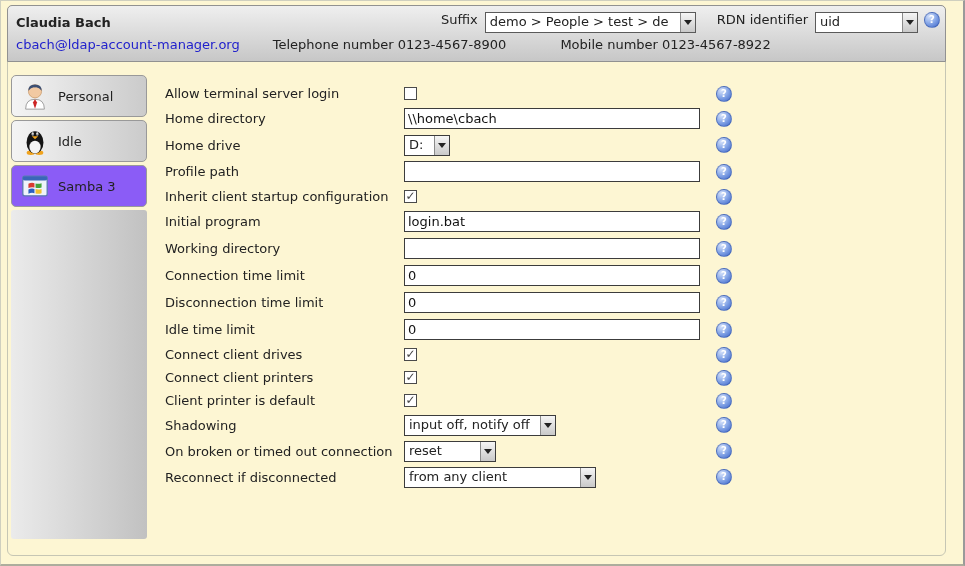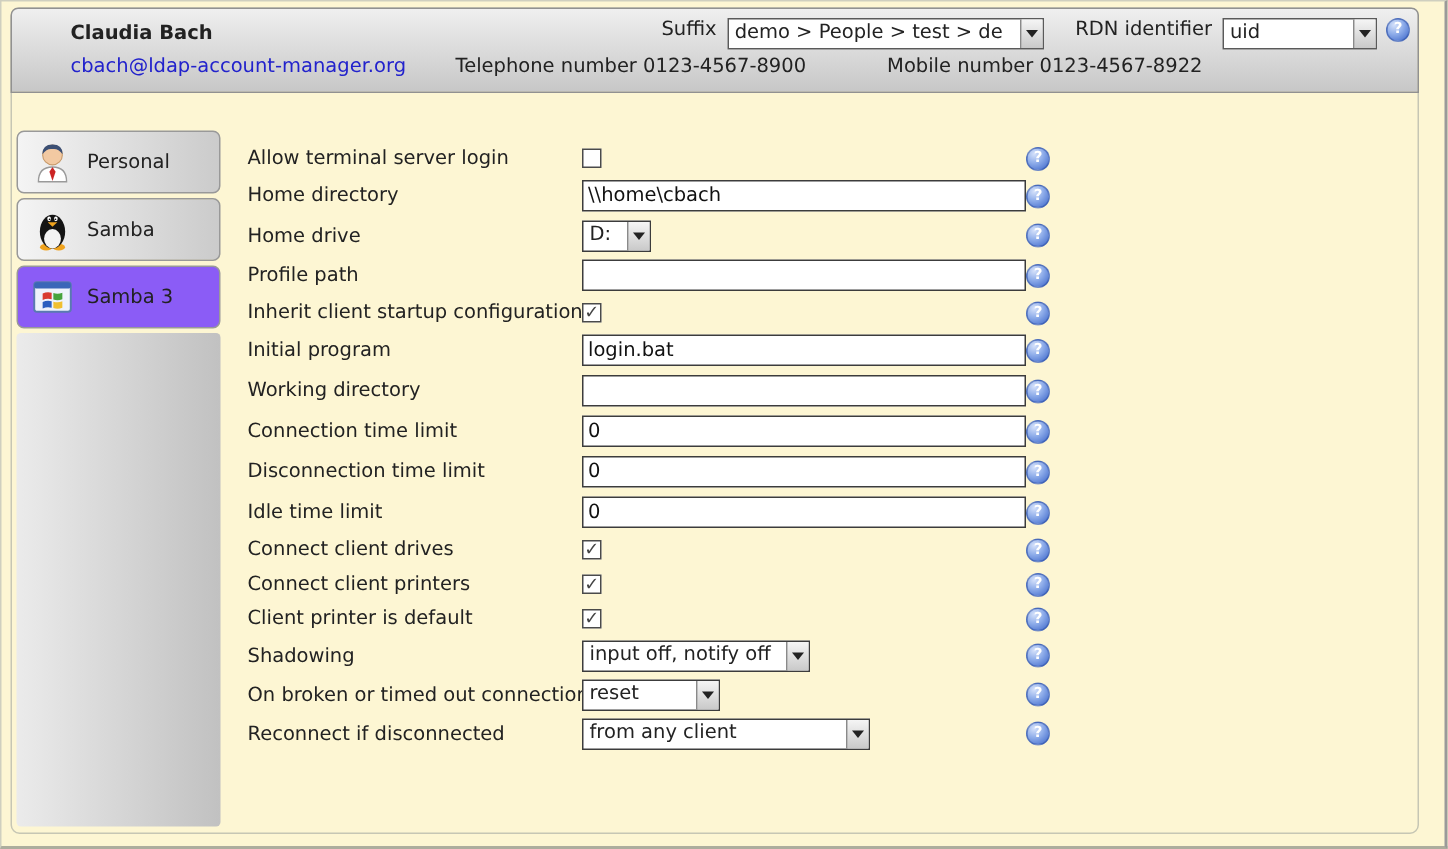--- a/index.html
+++ b/index.html
@@ -16,22 +16,22 @@
   }
   .box {
     position:absolute; left:6px; top:4px; width:939px; height:551px;
     border:1px solid #c6c6b4; border-radius:6px;
   }
   
   .header {
     background:linear-gradient(#efefef,#c7c7c7);
     border:1px solid #919191;
     border-radius:5px 5px 0 0;
-    margin:-1px -1px 16px -1px;
-    padding:5px 5px 6px 39px;
+    margin:-1px -1px 4px -1px;
+    padding:5px 5px 6px 8px;
   }
   .hrow1 { display:flex; align-items:center; height:22px; }
   .name { font-weight:bold; }
   .hright { margin-left:auto; display:flex; align-items:flex-start; }
   .hlabel { white-space:nowrap; }
   .hrow2 { display:flex; align-items:center; height:22px; }
   .email { color:#2222cc; text-decoration:none; cursor:pointer; }
   .phone { margin-left:33px; }
   .mobile { margin-left:54px; }
   
@@ -67,21 +67,21 @@
   }
   .tab.active { background:#8b5cf6; }
   .icon-wrap { width:46px; display:flex; justify-content:center; flex-shrink:0; }
   .filler {
     flex:1; margin-bottom:21px;
     background:linear-gradient(to right,#ebebeb,#c1c1c1);
     border-radius:3px;
   }
   
   .form { margin-left:18px; padding-top:7px; flex:1; }
-  .row { display:flex; align-items:center; }
+  .row { display:flex; align-items:center;gap:16px; }
   .rh-checkbox { height:23px; }
   .rh-text { height:27px; }
   .rh-select { height:26px; }
   .flabel { width:223px; flex-shrink:0; white-space:nowrap; }
   .fld { width:296px; display:flex; align-items:center; flex-shrink:0; }
   .text-input {
     width:318px; height:21px; border:1px solid #3c3c3c; background:#fff;
     font:13px "DejaVu Sans","Liberation Sans",sans-serif; padding:1px 3px; color:#111;
   }
   .checkbox {
@@ -154,21 +154,21 @@
             <ellipse cx="20.5" cy="28.6" rx="4.4" ry="2.4" fill="#f0a31e"></ellipse>
             <ellipse cx="16" cy="17.5" rx="9" ry="12" fill="#141414"></ellipse>
             <ellipse cx="16" cy="22.5" rx="6" ry="6.8" fill="#f3f3f3"></ellipse>
             <ellipse cx="13.6" cy="8.4" rx="1.3" ry="1.7" fill="#ffffff"></ellipse>
             <ellipse cx="18.4" cy="8.4" rx="1.3" ry="1.7" fill="#ffffff"></ellipse>
             <circle cx="13.9" cy="8.7" r="0.6" fill="#111"></circle>
             <circle cx="18.1" cy="8.7" r="0.6" fill="#111"></circle>
             <polygon points="12.6,10.8 19.4,10.8 16,14" fill="#f0a31e"></polygon>
           </svg>
         </span>
-        <span>Samba</span>
+        <span>Idle</span>
       </div>
 
       <div class="tab active">
         <span class="icon-wrap">
           <svg width="30" height="30" viewBox="0 0 32 32">
             <rect x="3" y="5.5" width="26" height="21" rx="2" fill="#eef3fb" stroke="#5a7ab0" stroke-width="1.4"></rect>
             <rect x="3" y="5.5" width="26" height="4.5" rx="2" fill="#3a66b8"></rect>
             <g transform="translate(9,12)">
               <path d="M0 1.5 Q3.3 0 6.4 1 L6.4 5.6 Q3.3 4.6 0 6.1 Z" fill="#d93b30"></path>
               <path d="M7.6 1.2 Q10.8 2.2 14 1 L14 5.6 Q10.8 6.8 7.6 5.8 Z" fill="#46a33c"></path>

